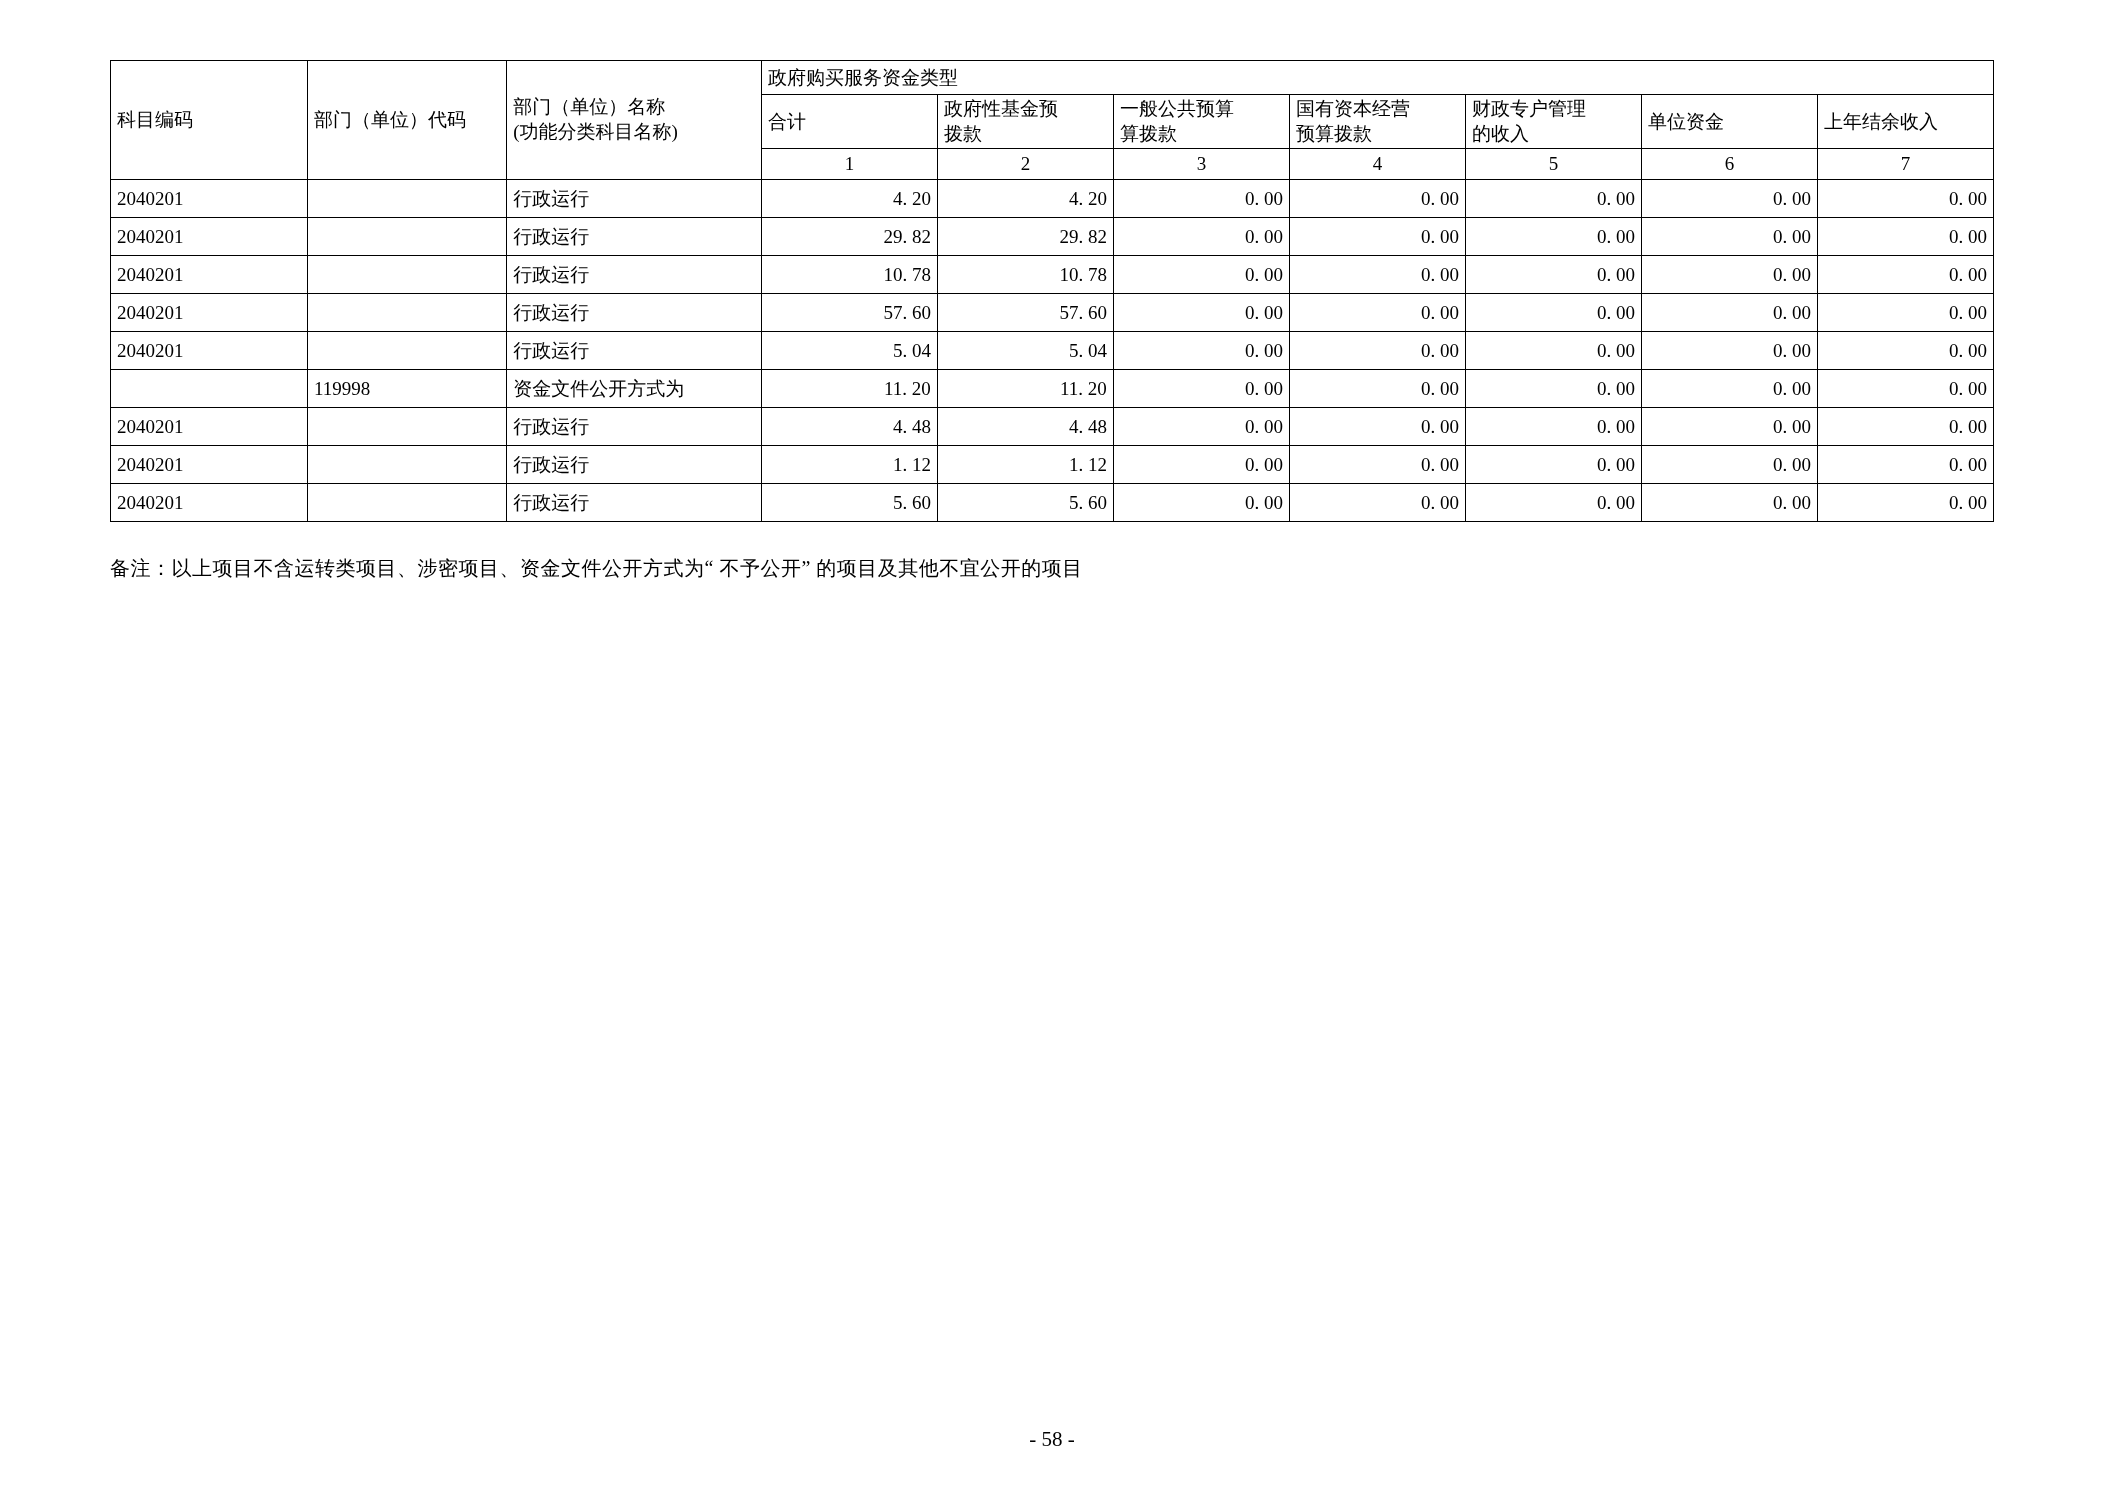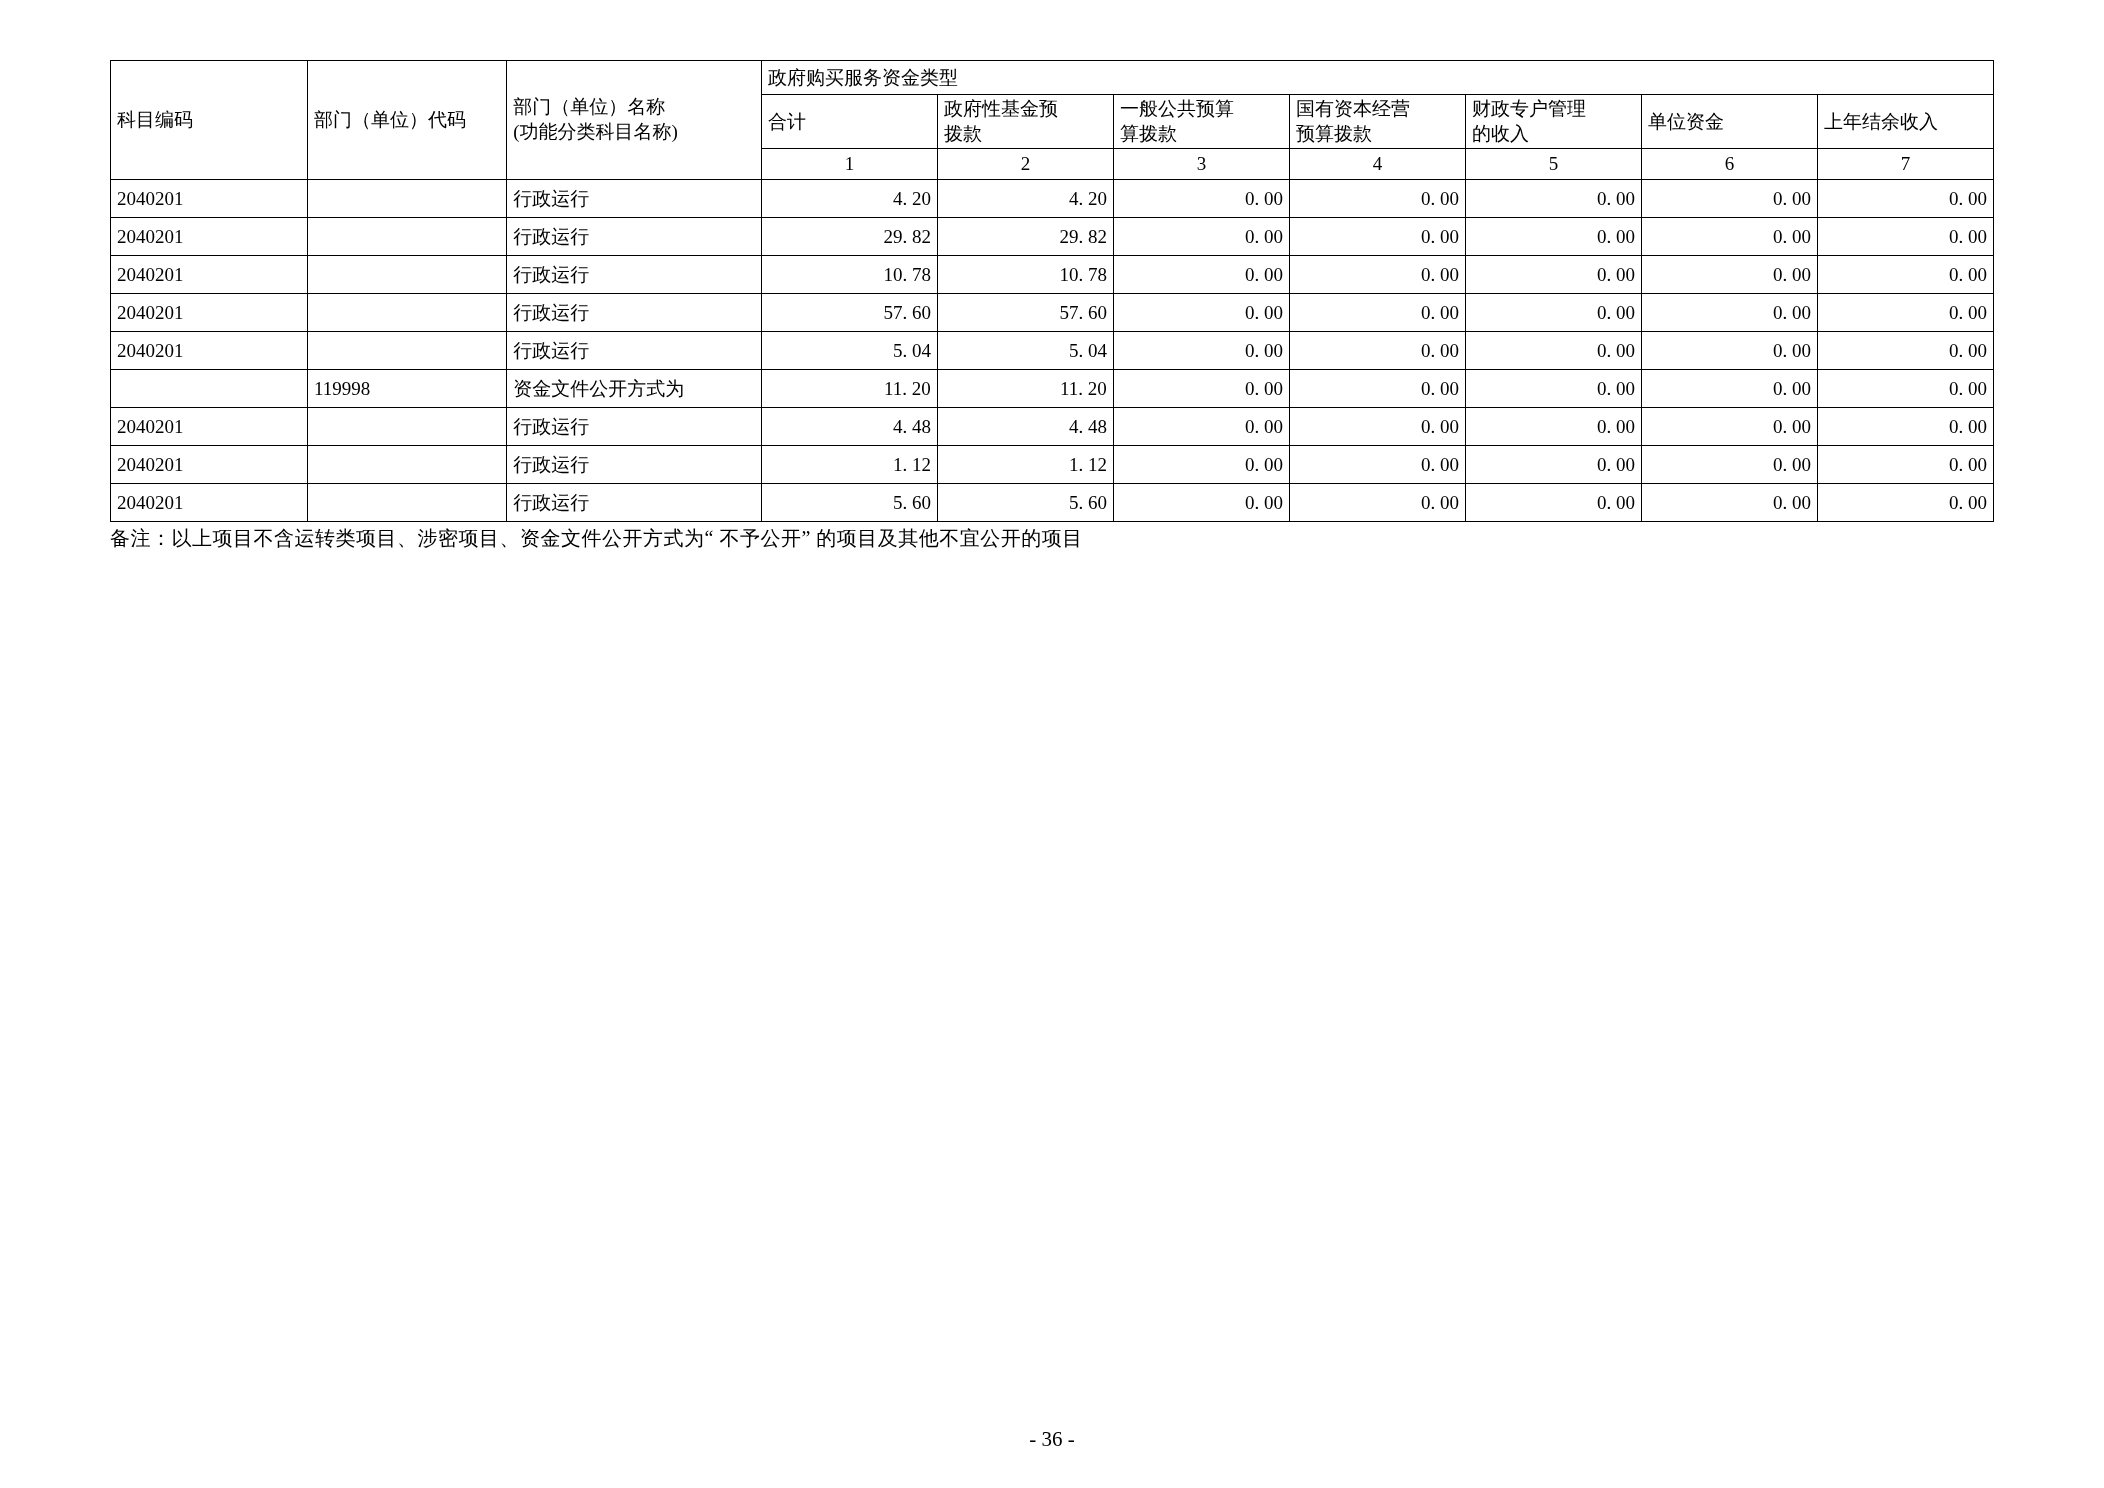--- a/index.html
+++ b/index.html
@@ -58,20 +58,21 @@
   .numhdr {
     text-align: center;
     height: 30px;
     font-size: 18px;
   }
   .grouphdr {
     text-align: center;
     height: 34px;
   }
   .note {
+    margin-top: 30px;
     font-size: 20px;
     line-height: 1.6;
     letter-spacing: 0.5px;
   }
   .pagenum {
     position: absolute;
     bottom: 36px;
     left: 0;
     width: 2104px;
     text-align: center;
@@ -257,14 +258,14 @@
         <td class="num">0. 00</td>
         <td class="num">0. 00</td>
         <td class="num">0. 00</td>
         <td class="num">0. 00</td>
       </tr>
     </tbody>
   </table>
 
   <div class="note">备注：以上项目不含运转类项目、涉密项目、资金文件公开方式为“ 不予公开” 的项目及其他不宜公开的项目</div>
 
-  <div class="pagenum">- 36 -</div>
+  <div class="pagenum">- 58 -</div>
 </div>
 
 </body></html>

